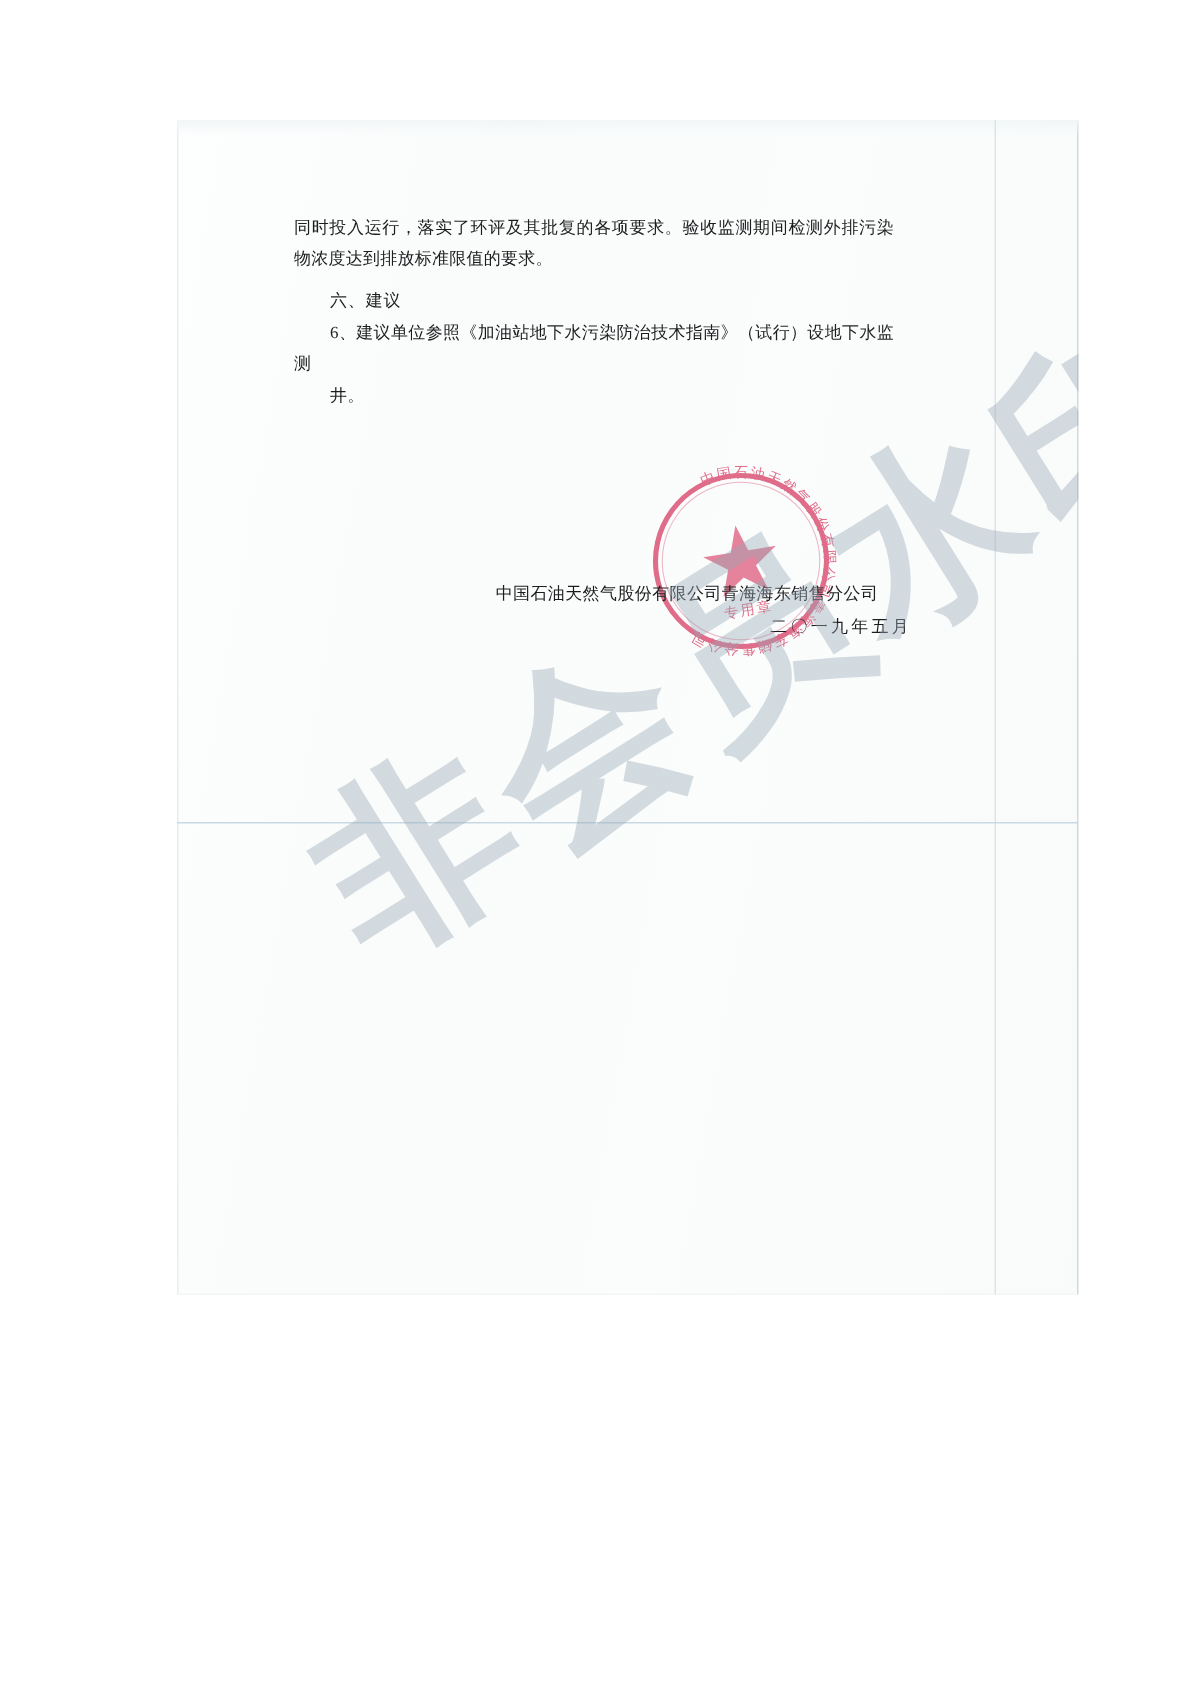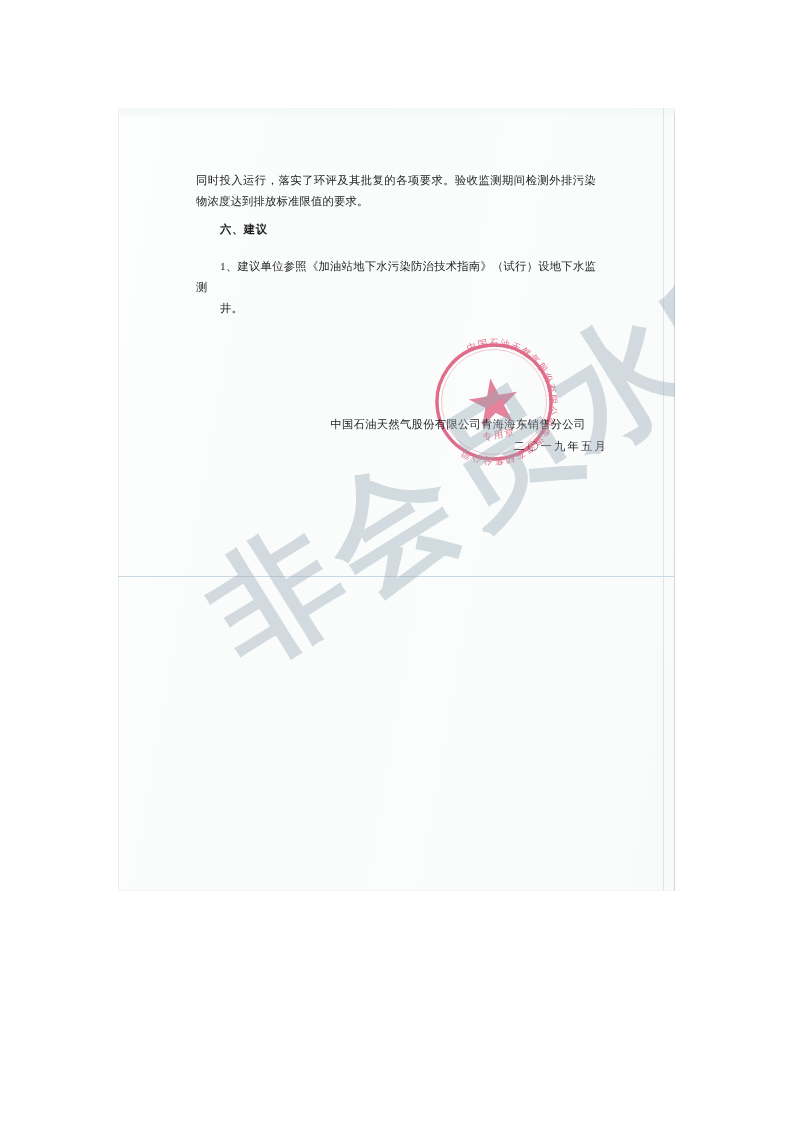--- a/index.html
+++ b/index.html
@@ -12,26 +12,27 @@
     height: 1122px;
     position: relative;
     font-family: "Liberation Serif", serif;
     overflow: hidden;
   }
 
   
   #scan-page {
     position: absolute;
     left: 118px;
-    top: 108px;
+    top: 80px;
     width: 557px;
     height: 783px;
     background: linear-gradient(100deg, #fdfefe 0%, #fafcfc 30%, #fbfdfd 60%, #f9fbfb 100%);
     box-shadow: 0 0 0 0.5px #e9eef0 inset;
     overflow: hidden;
+    padding-left: 44px;
   }
   
   #scan-page::before {
     content: "";
     position: absolute;
     right: 0; top: 0; bottom: 0;
     width: 1px;
     background: #cfd9da;
   }
   .scan-edge-left {
@@ -72,22 +73,22 @@
   }
   .para {
     margin: 0;
     text-align: justify;
     text-justify: inter-ideograph;
   }
   .para.body {
     text-indent: 0;
   }
   .heading {
-    margin: 7px 0 16px 0;
-    font-weight: bold;
+    margin: 7px 0 0 0;
+    font-weight: normal;
     text-indent: 24px;
     letter-spacing: 0.6px;
   }
   .item {
     margin: 0;
     text-indent: 24px;
     text-align: justify;
   }
   .item-cont {
     margin: 0;
@@ -152,21 +153,21 @@
 <div id="scan-page">
 
   <div class="scan-edge-left"></div>
   <div class="scan-top-tint"></div>
   <div class="scan-vline" style="left:545px;"></div>
   <div class="scan-hline" style="top:468px;"></div>
 
   <div id="doc-text">
     <p class="para body">同时投入运行，落实了环评及其批复的各项要求。验收监测期间检测外排污染物浓度达到排放标准限值的要求。</p>
     <p class="heading">六、建议</p>
-    <p class="item">1、建议单位参照《加油站地下水污染防治技术指南》（试行）设地下水监测</p>
+    <p class="item">6、建议单位参照《加油站地下水污染防治技术指南》（试行）设地下水监测</p>
     <p class="item-cont">井。</p>
   </div>
 
   <div id="seal">
     <svg viewBox="0 0 152 152" width="152" height="152" xmlns="http://www.w3.org/2000/svg">
       <defs>
         <path id="sealArcTop" d="M 76,76 m -57,0 a 57,57 0 1 1 114,0" fill="none"></path>
         <path id="sealCirclePath" d="M 20,76 a 56,56 0 1 1 112,0 a 56,56 0 1 1 -112,0" fill="none"></path>
       </defs>
       <g transform="rotate(-9 76 76)" opacity="0.78">

